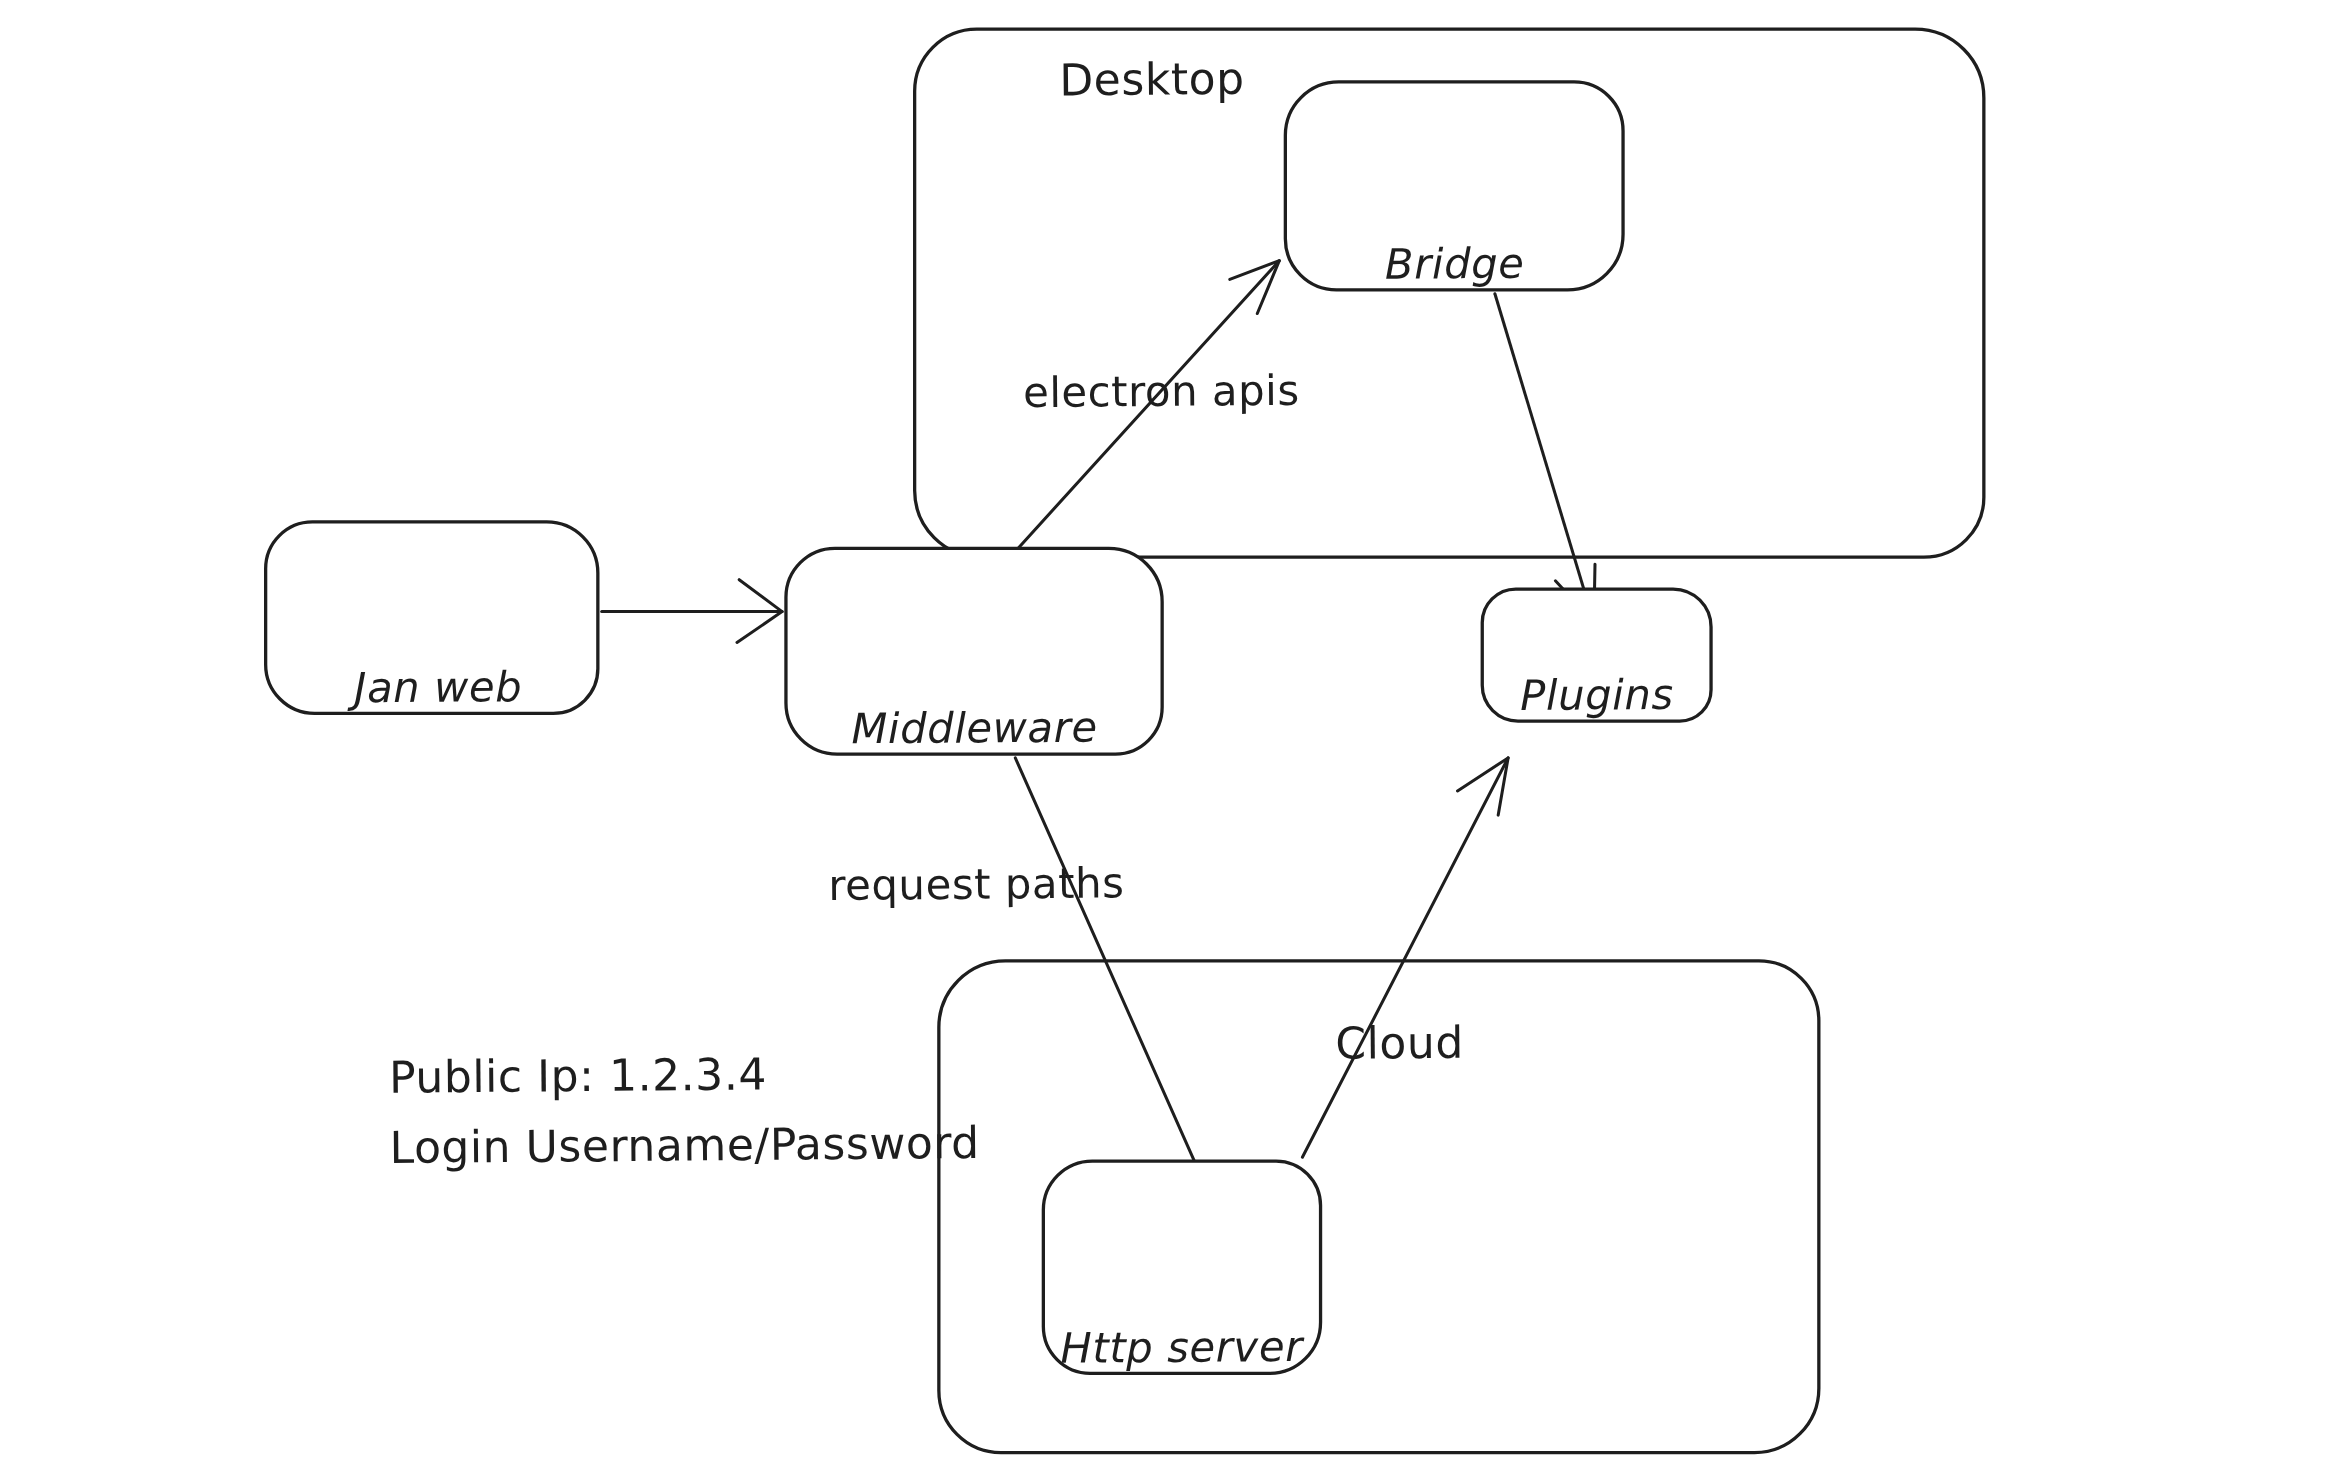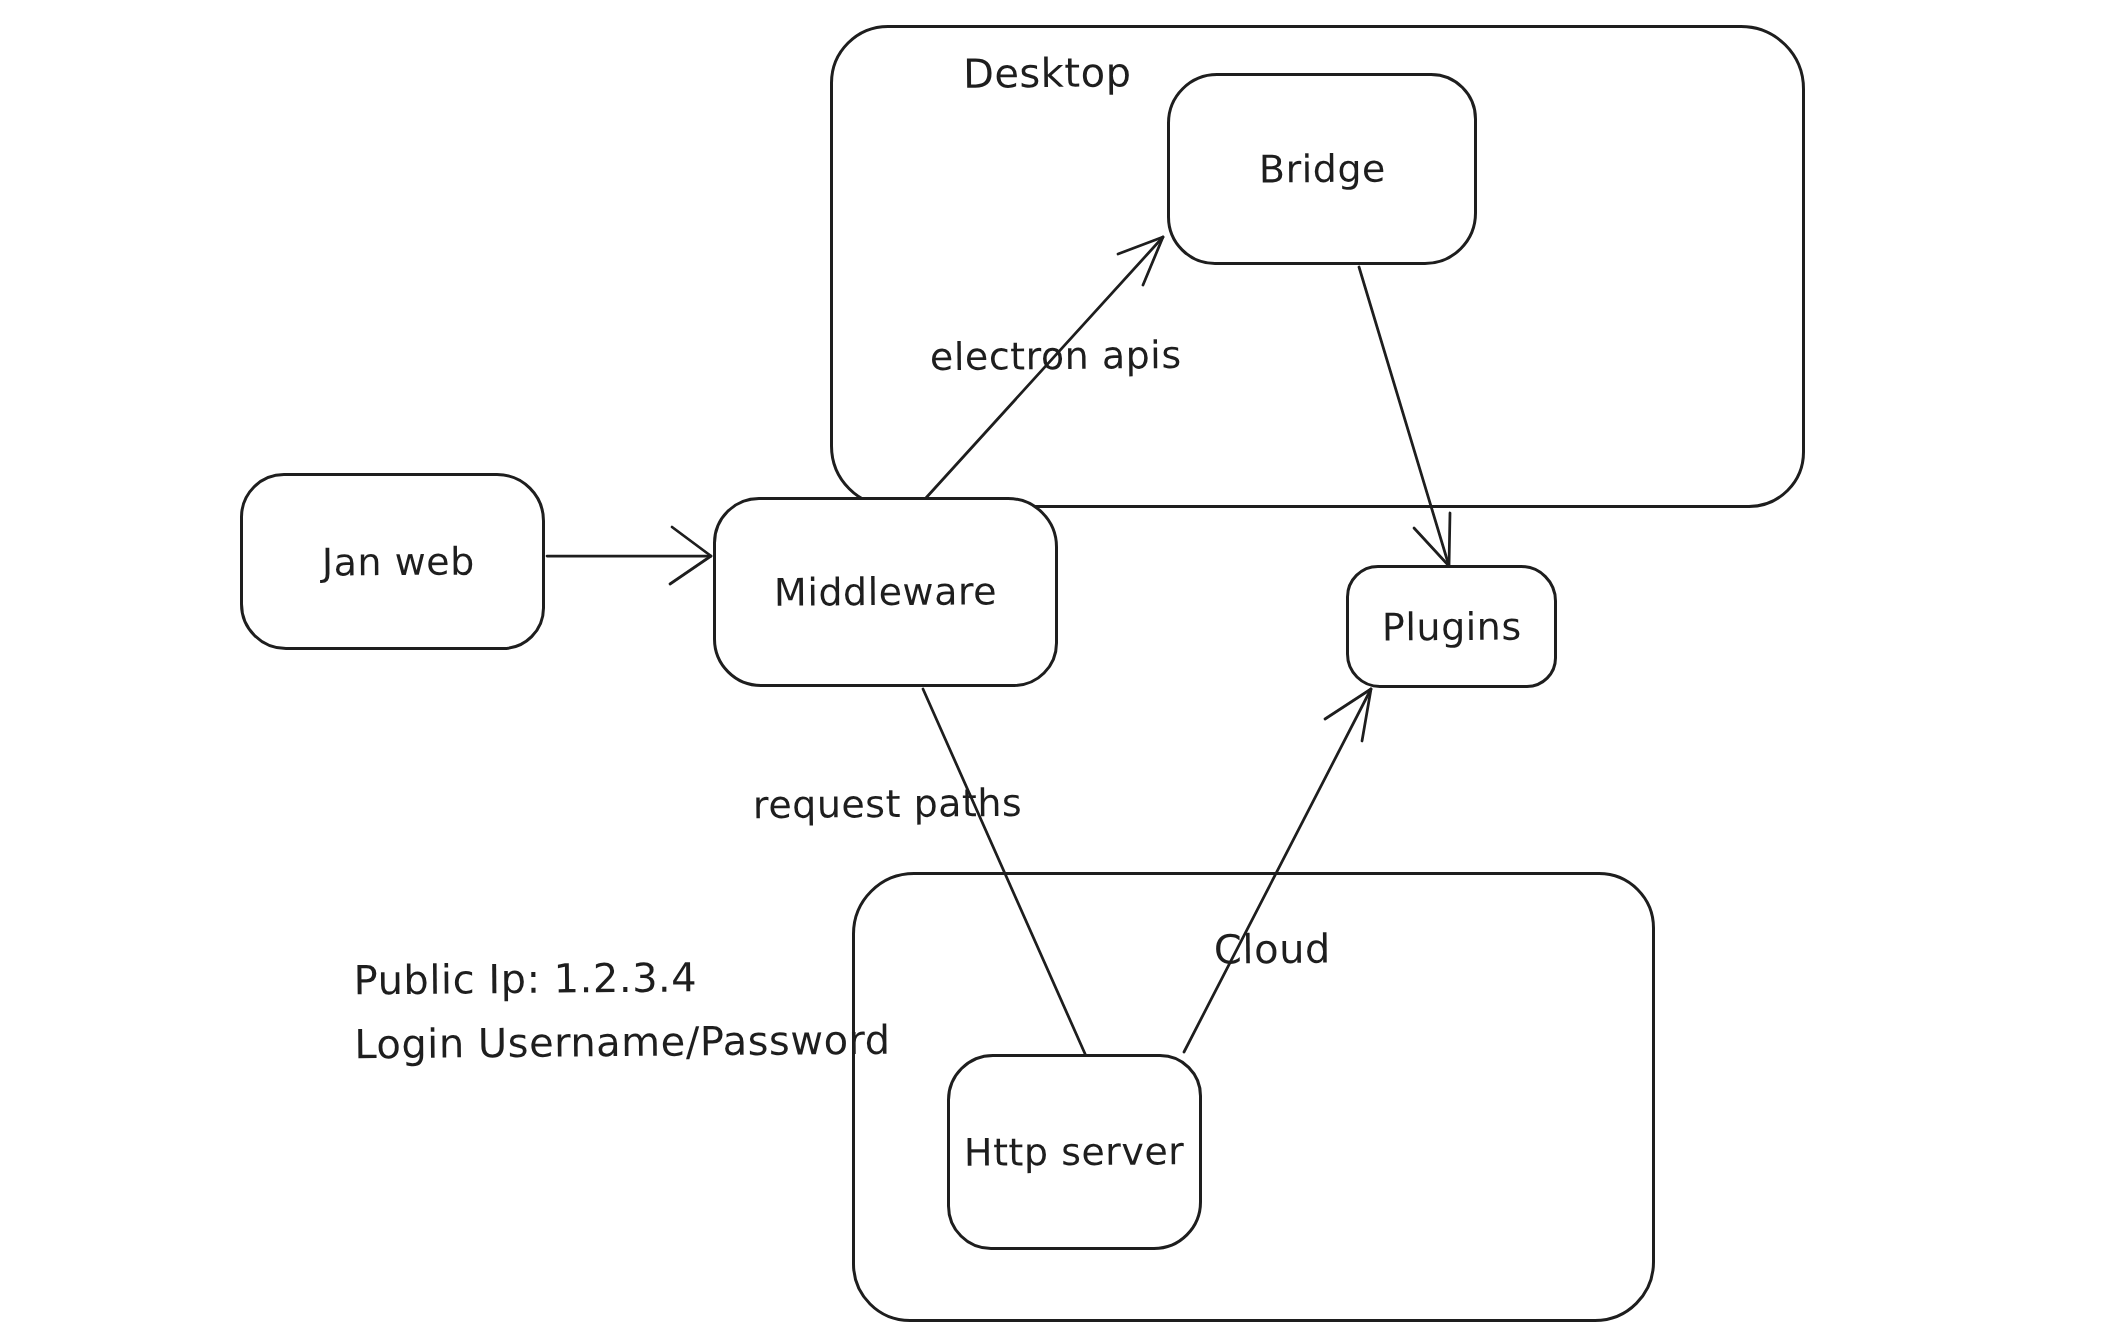--- a/index.html
+++ b/index.html
@@ -40,25 +40,26 @@
     fill: none;
     stroke-linecap: round;
     stroke-linejoin: round;
   }
   
   .node {
     position: absolute;
     border: 3px solid var(--color-stroke);
     background: var(--color-background);
     display: flex;
-    align-items: center;
+    align-items: flex-end;
     justify-content: center;
     z-index: 2;
     font-size: 38px;
     letter-spacing: 0.5px;
+    font-style: italic;
   }
   .node .label {
     white-space: nowrap;
     transform: rotate(-0.4deg);
   }
   
   .text-item {
     position: absolute;
     z-index: 3;
     font-size: 38px;
@@ -105,21 +106,21 @@
   </div>
 
   <div class="node" style="left:713px; top:497px; width:345px; height:190px; border-radius:46px 50px 44px 48px;">
     <span class="label">Middleware</span>
   </div>
 
   <div class="node" style="left:1167px; top:73px; width:310px; height:192px; border-radius:50px 46px 52px 48px;">
     <span class="label">Bridge</span>
   </div>
 
-  <div class="node" style="left:1346px; top:565px; width:211px; height:123px; border-radius:32px 36px 30px 34px;">
+  <div class="node" style="left:1346px; top:534px; width:211px; height:123px; border-radius:32px 36px 30px 34px;">
     <span class="label">Plugins</span>
   </div>
 
   <div class="node" style="left:947px; top:1054px; width:255px; height:196px; border-radius:46px 42px 48px 44px;">
     <span class="label">Http server</span>
   </div>
 
   <div class="text-item container-label" style="left:963px; top:50px;">Desktop</div>
 
   <div class="text-item container-label" style="left:1214px; top:926px;">Cloud</div>

